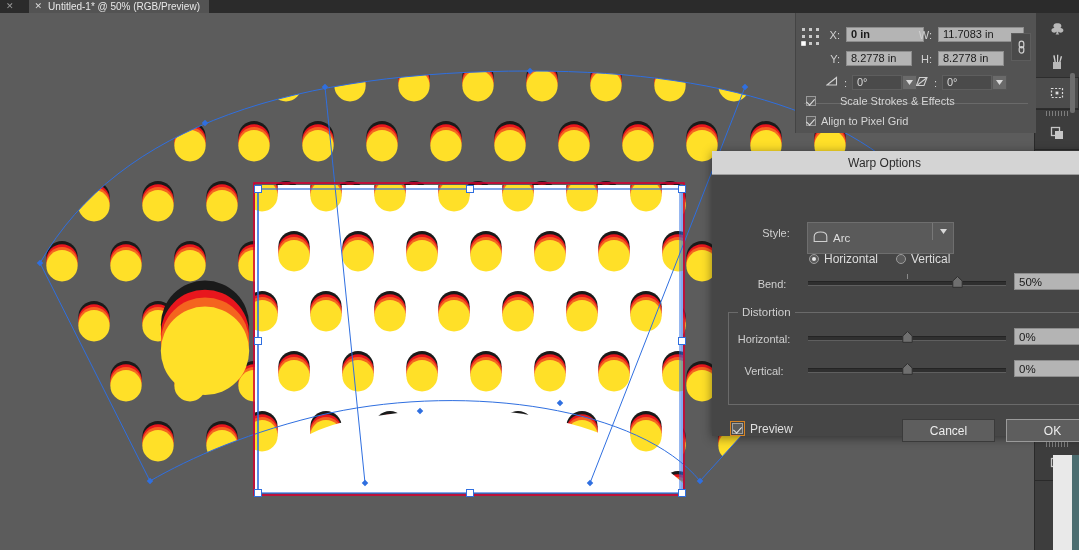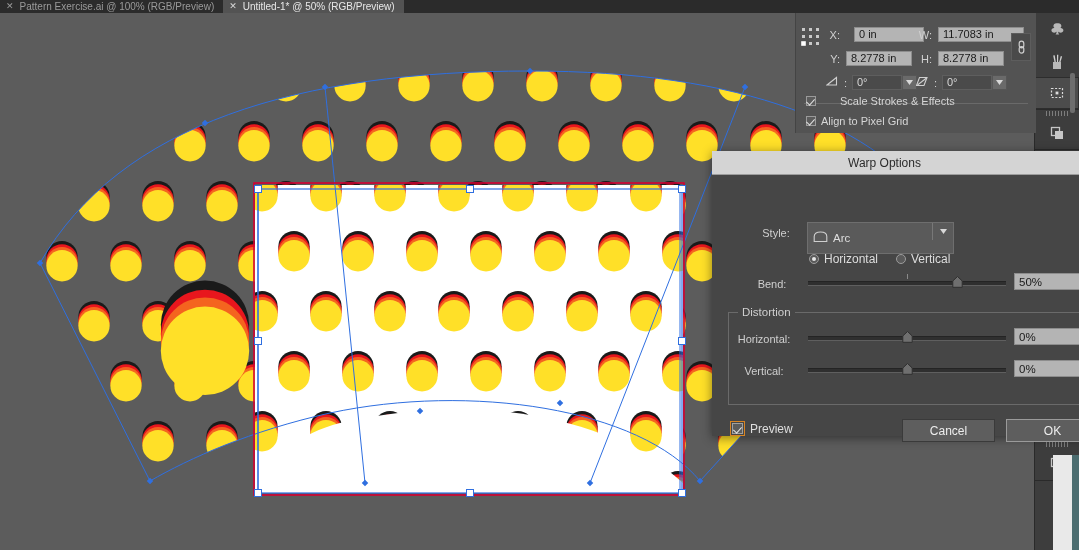--- a/index.html
+++ b/index.html
@@ -375,21 +375,20 @@
           <rect x="557.7" y="387.7" width="4.6" height="4.6" transform="rotate(45 560 390)"></rect>
           <rect x="202.7" y="107.7" width="4.6" height="4.6" transform="rotate(45 205 110)"></rect>
           <rect x="857.7" y="147.7" width="4.6" height="4.6" transform="rotate(45 860 150)"></rect>
         </g>
     </svg>
   </div>
 
   <div class="tabbar">
     <div class="doctab inactive">
       <span class="tab-close">✕</span>
-      <span>Pattern Exercise.ai @ 100% (RGB/Preview)</span>
     </div>
     <div class="doctab active">
       <span class="tab-close">✕</span>
       <span>Untitled-1* @ 50% (RGB/Preview)</span>
     </div>
   </div>
 
   <div class="dock">
     <div class="dock-group">
       <div class="dock-btn">
@@ -486,21 +485,21 @@
           <rect x="16" y="9" width="3" height="3"></rect>
         <rect x="2" y="16" width="3" height="3"></rect>
           <rect x="9" y="16" width="3" height="3"></rect>
           <rect x="16" y="16" width="3" height="3"></rect>
       </g>
       <rect x="1.2" y="15.2" width="4.6" height="4.6" fill="#ffffff"></rect>
     </svg>
 
     <div class="row" style="left:30px;top:14px;">
       <span class="lbl" style="width:14px;">X:</span>
-      <input class="field" style="width: 70px; margin-left: 14px;" value="0 in">
+      <input class="field" style="width: 78px; margin-left: 6px; font-weight: bold;" value="0 in">
     </div>
 
     <div class="row" style="left:120px;top:14px;">
       <span class="lbl" style="width:16px;">W:</span>
       <input class="field" style="width: 86px; margin-left: 6px;" value="11.7083 in">
     </div>
 
     <div class="row" style="left:30px;top:38px;">
       <span class="lbl" style="width:14px;">Y:</span>
       <input class="field" style="width: 66px; margin-left: 6px;" value="8.2778 in">

